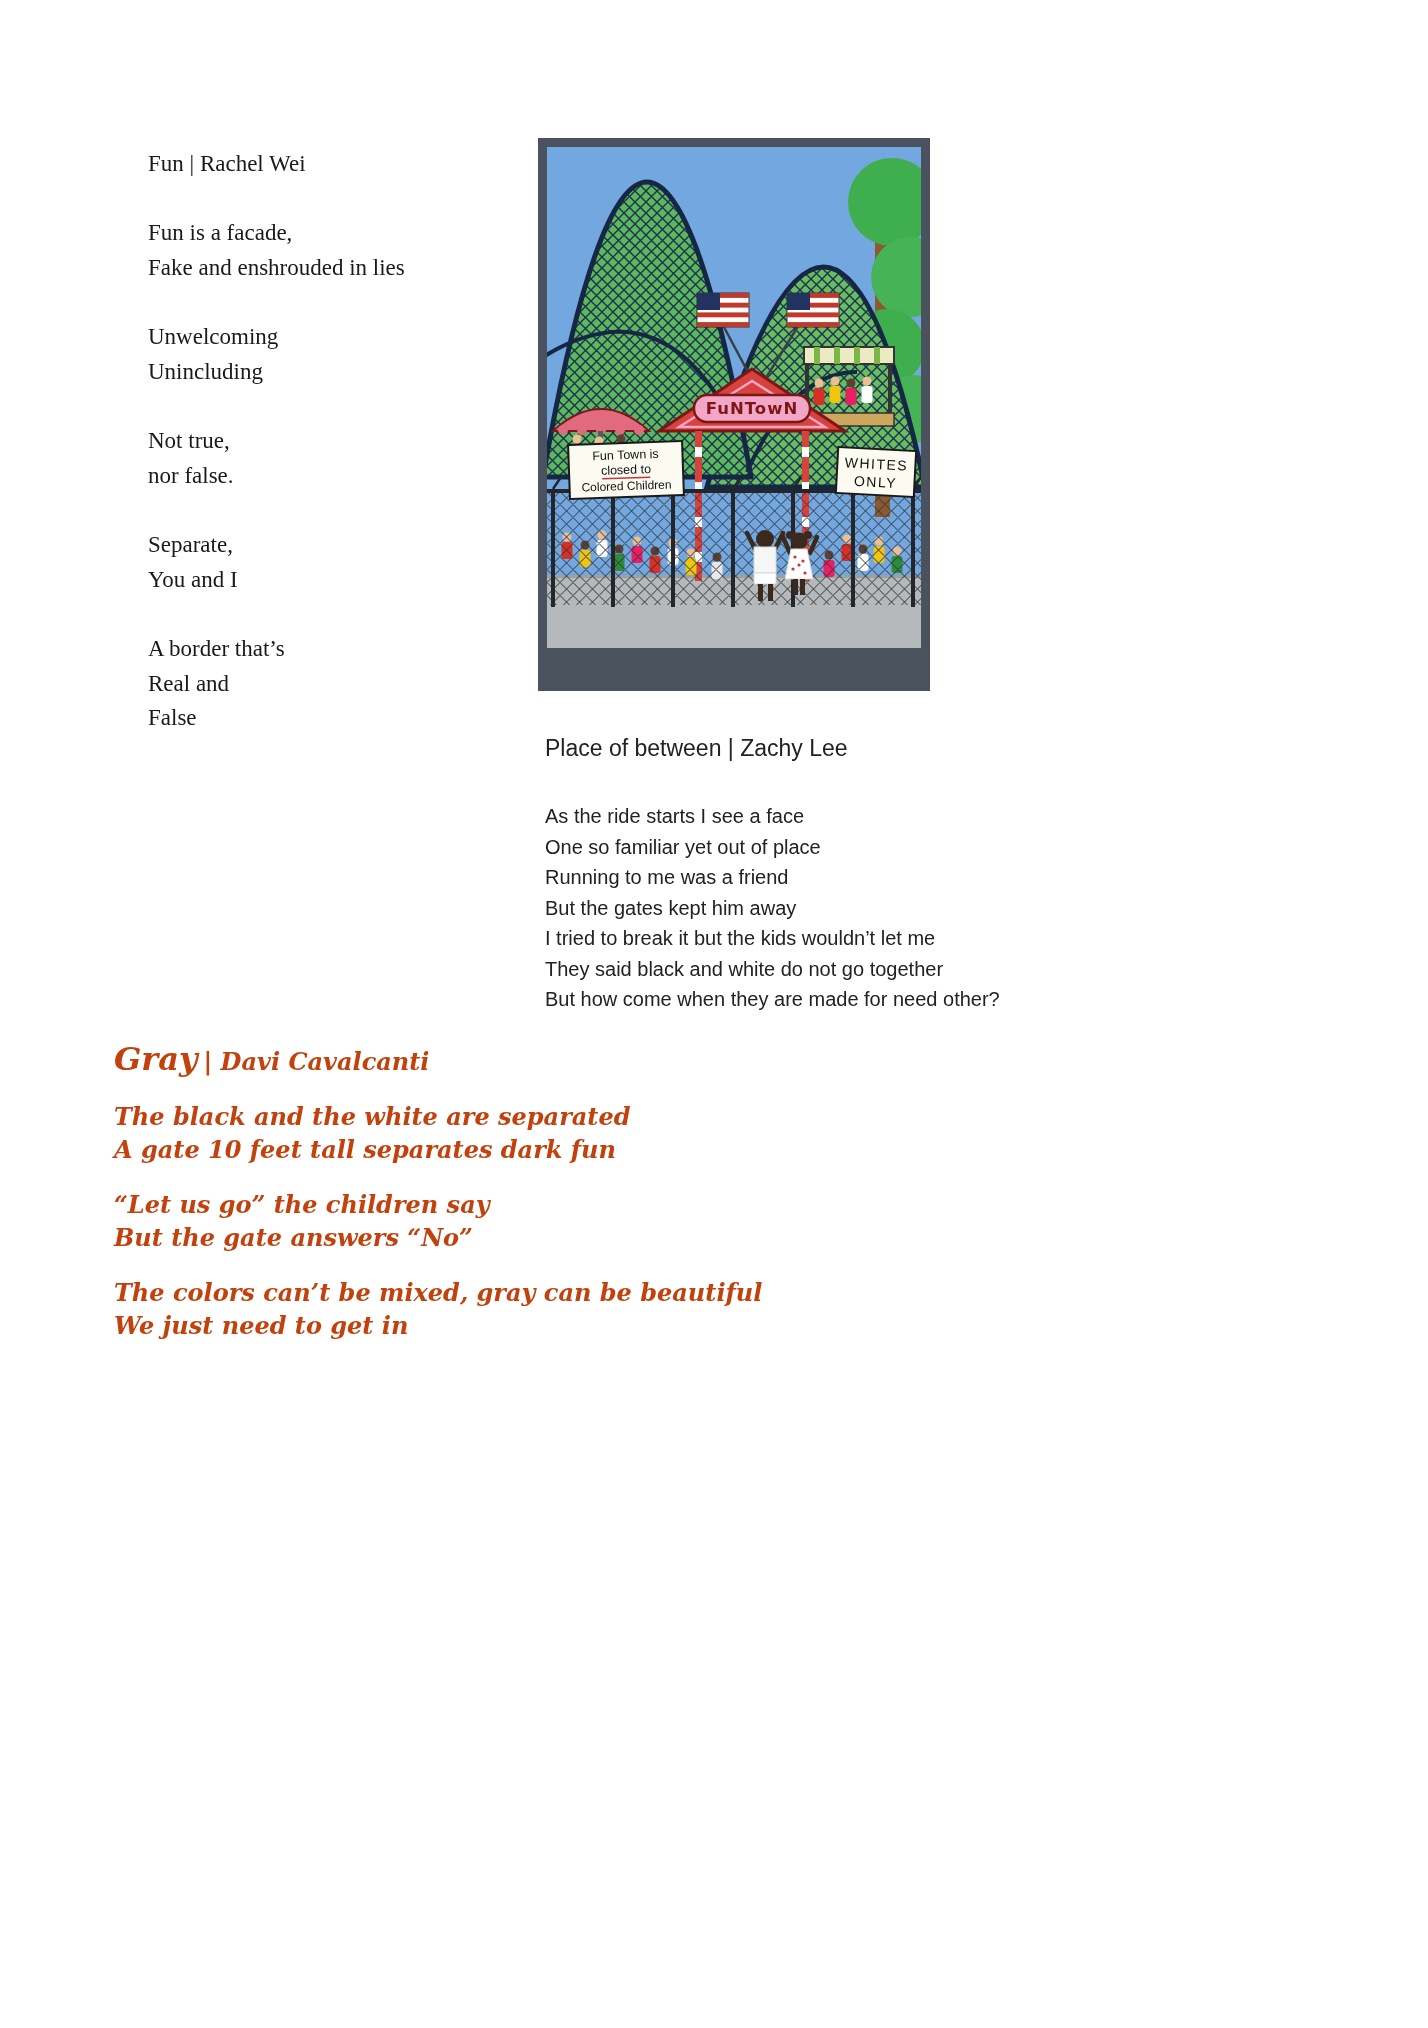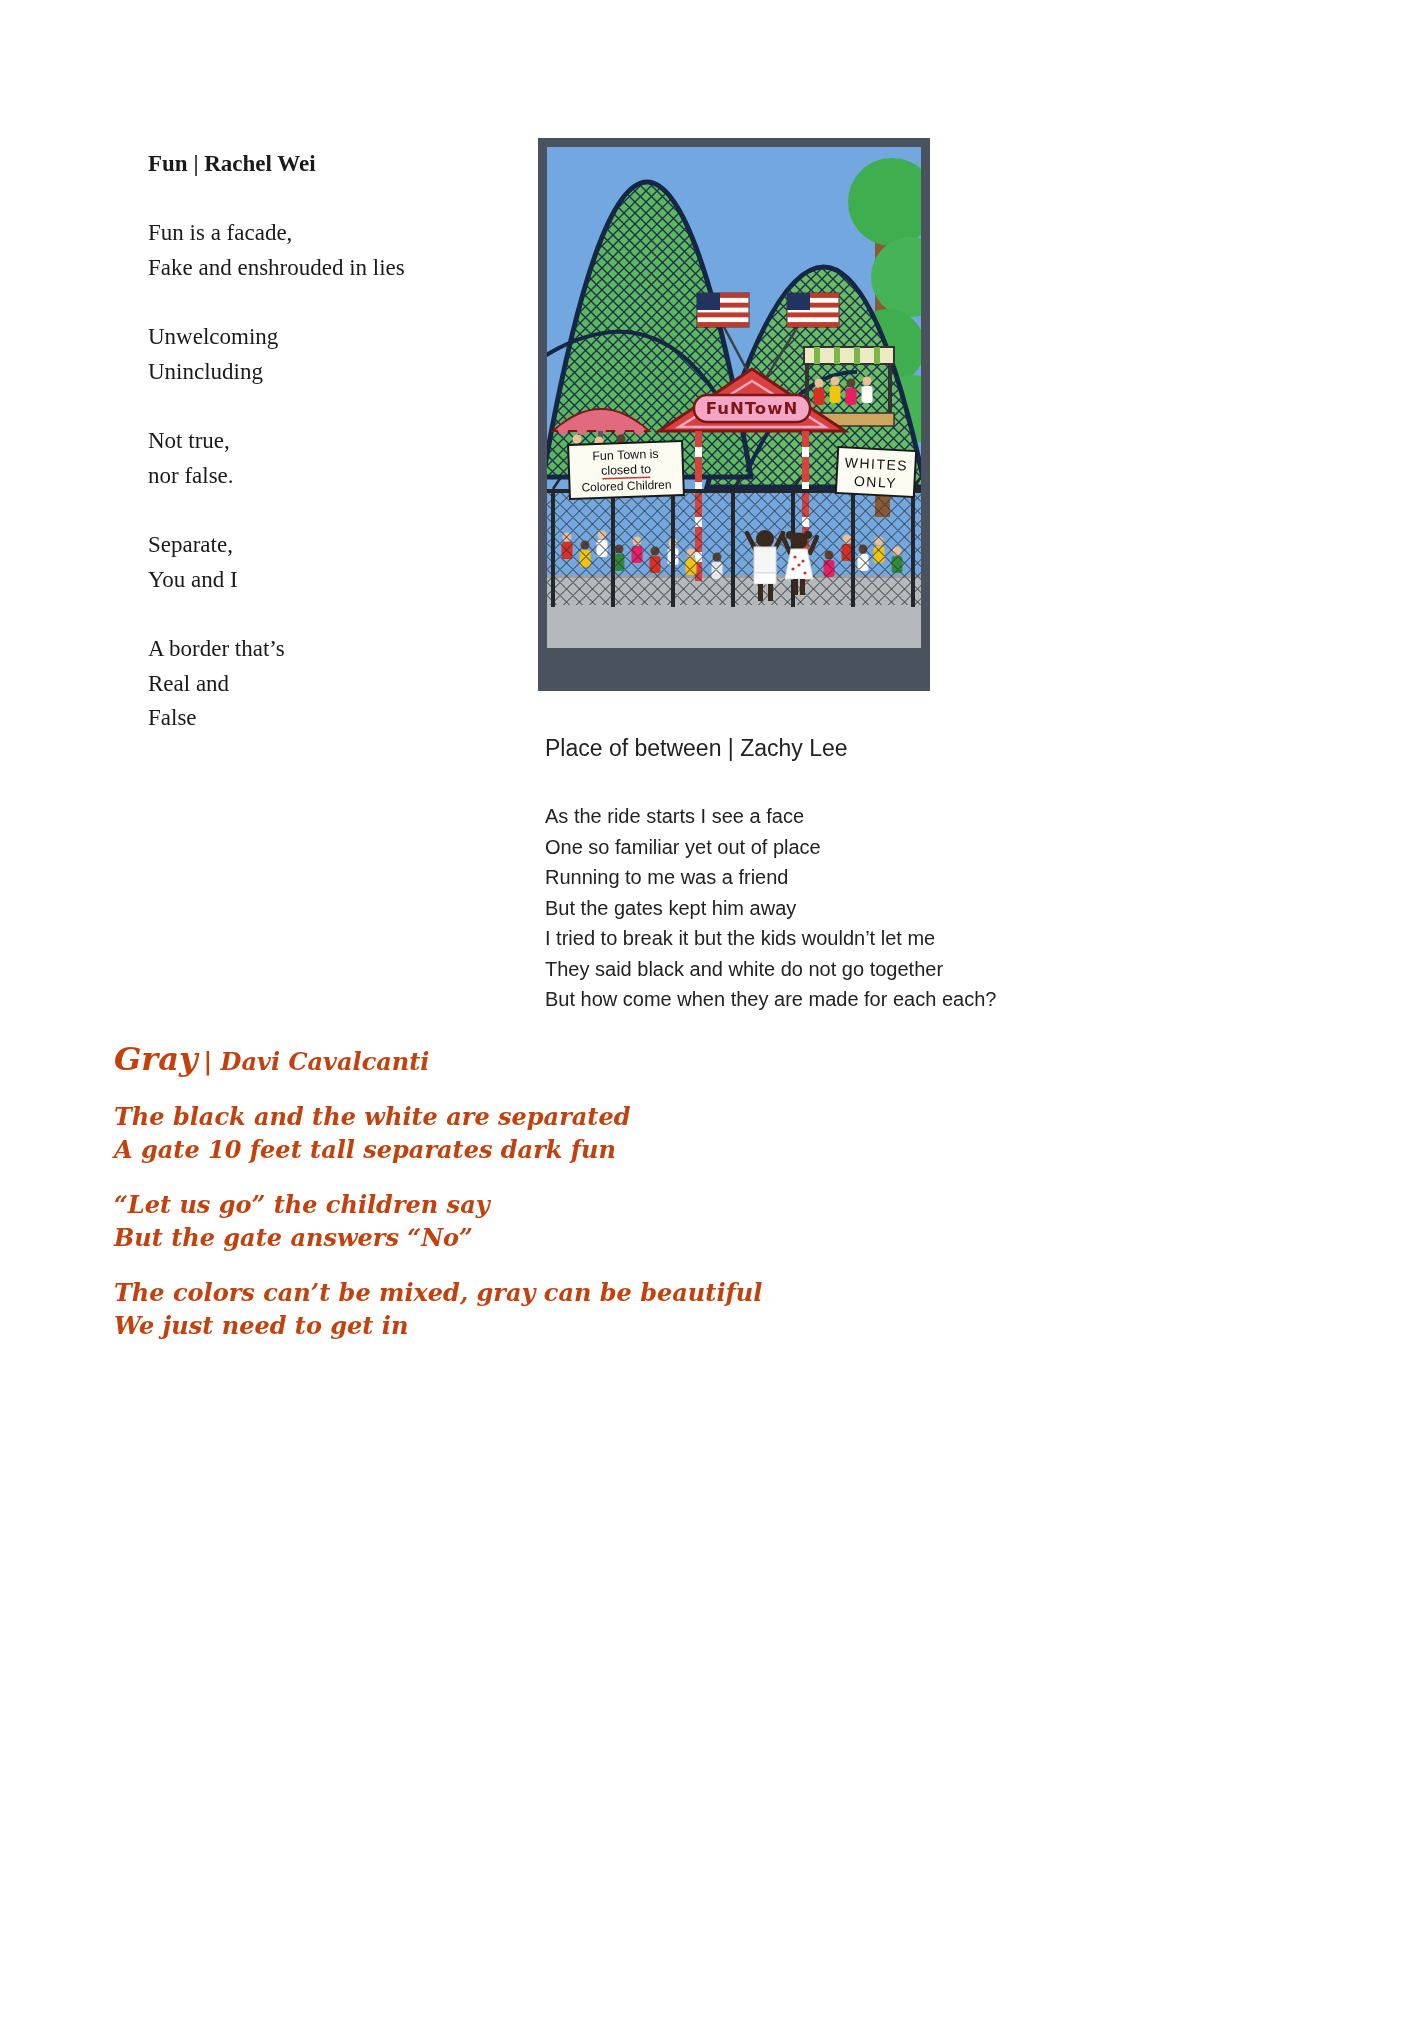--- a/index.html
+++ b/index.html
@@ -4,21 +4,21 @@
 <style>
   * { margin:0; padding:0; box-sizing:border-box; }
   html,body { background:#ffffff; }
   body {
     width:1428px; height:2028px; position:relative; overflow:hidden;
     font-family:"Liberation Serif", serif; color:#1a1a1a;
   }
 
   
   .poem-fun { position:absolute; left:148px; top:147px; font-size:23px; }
-  .poem-fun .pf-title { font-size:23px; font-weight:bold; line-height:34px; }
+  .poem-fun .pf-title { font-size:23px; font-weight:normal; line-height:34px; }
   .poem-fun .stanza { margin-top:35px; }
   .poem-fun .line { line-height:34.5px; }
 
   
   .artwork-frame {
     position:absolute; left:538px; top:138px;
     width:392px; height:553px; background:#4a525e; padding:9px;
   }
   .artwork-frame svg { display:block; }
   svg text { font-family:"Liberation Sans", sans-serif; }
@@ -247,21 +247,21 @@
 
 <div class="caption">Place of between  | Zachy Lee</div>
 
 <section class="poem-between">
   <div class="line">As the ride starts I see a face</div>
   <div class="line">One so familiar yet out of place</div>
   <div class="line">Running to me was a friend</div>
   <div class="line">But the gates kept him away</div>
   <div class="line">I tried to break it but the kids wouldn’t let me</div>
   <div class="line">They said black and white do not go together</div>
-  <div class="line">But how come when they are made for each each?</div>
+  <div class="line">But how come when they are made for need other?</div>
 </section>
 
 <section class="poem-gray">
   <h2 class="pg-titleline"><span>Gray</span><span class="pg-author">| Davi Cavalcanti</span></h2>
   <div class="stanza">
     <div class="line">The black and the white are separated</div>
     <div class="line">A gate 10 feet tall separates dark fun</div>
   </div>
   <div class="stanza">
     <div class="line">“Let us go” the children say</div>

